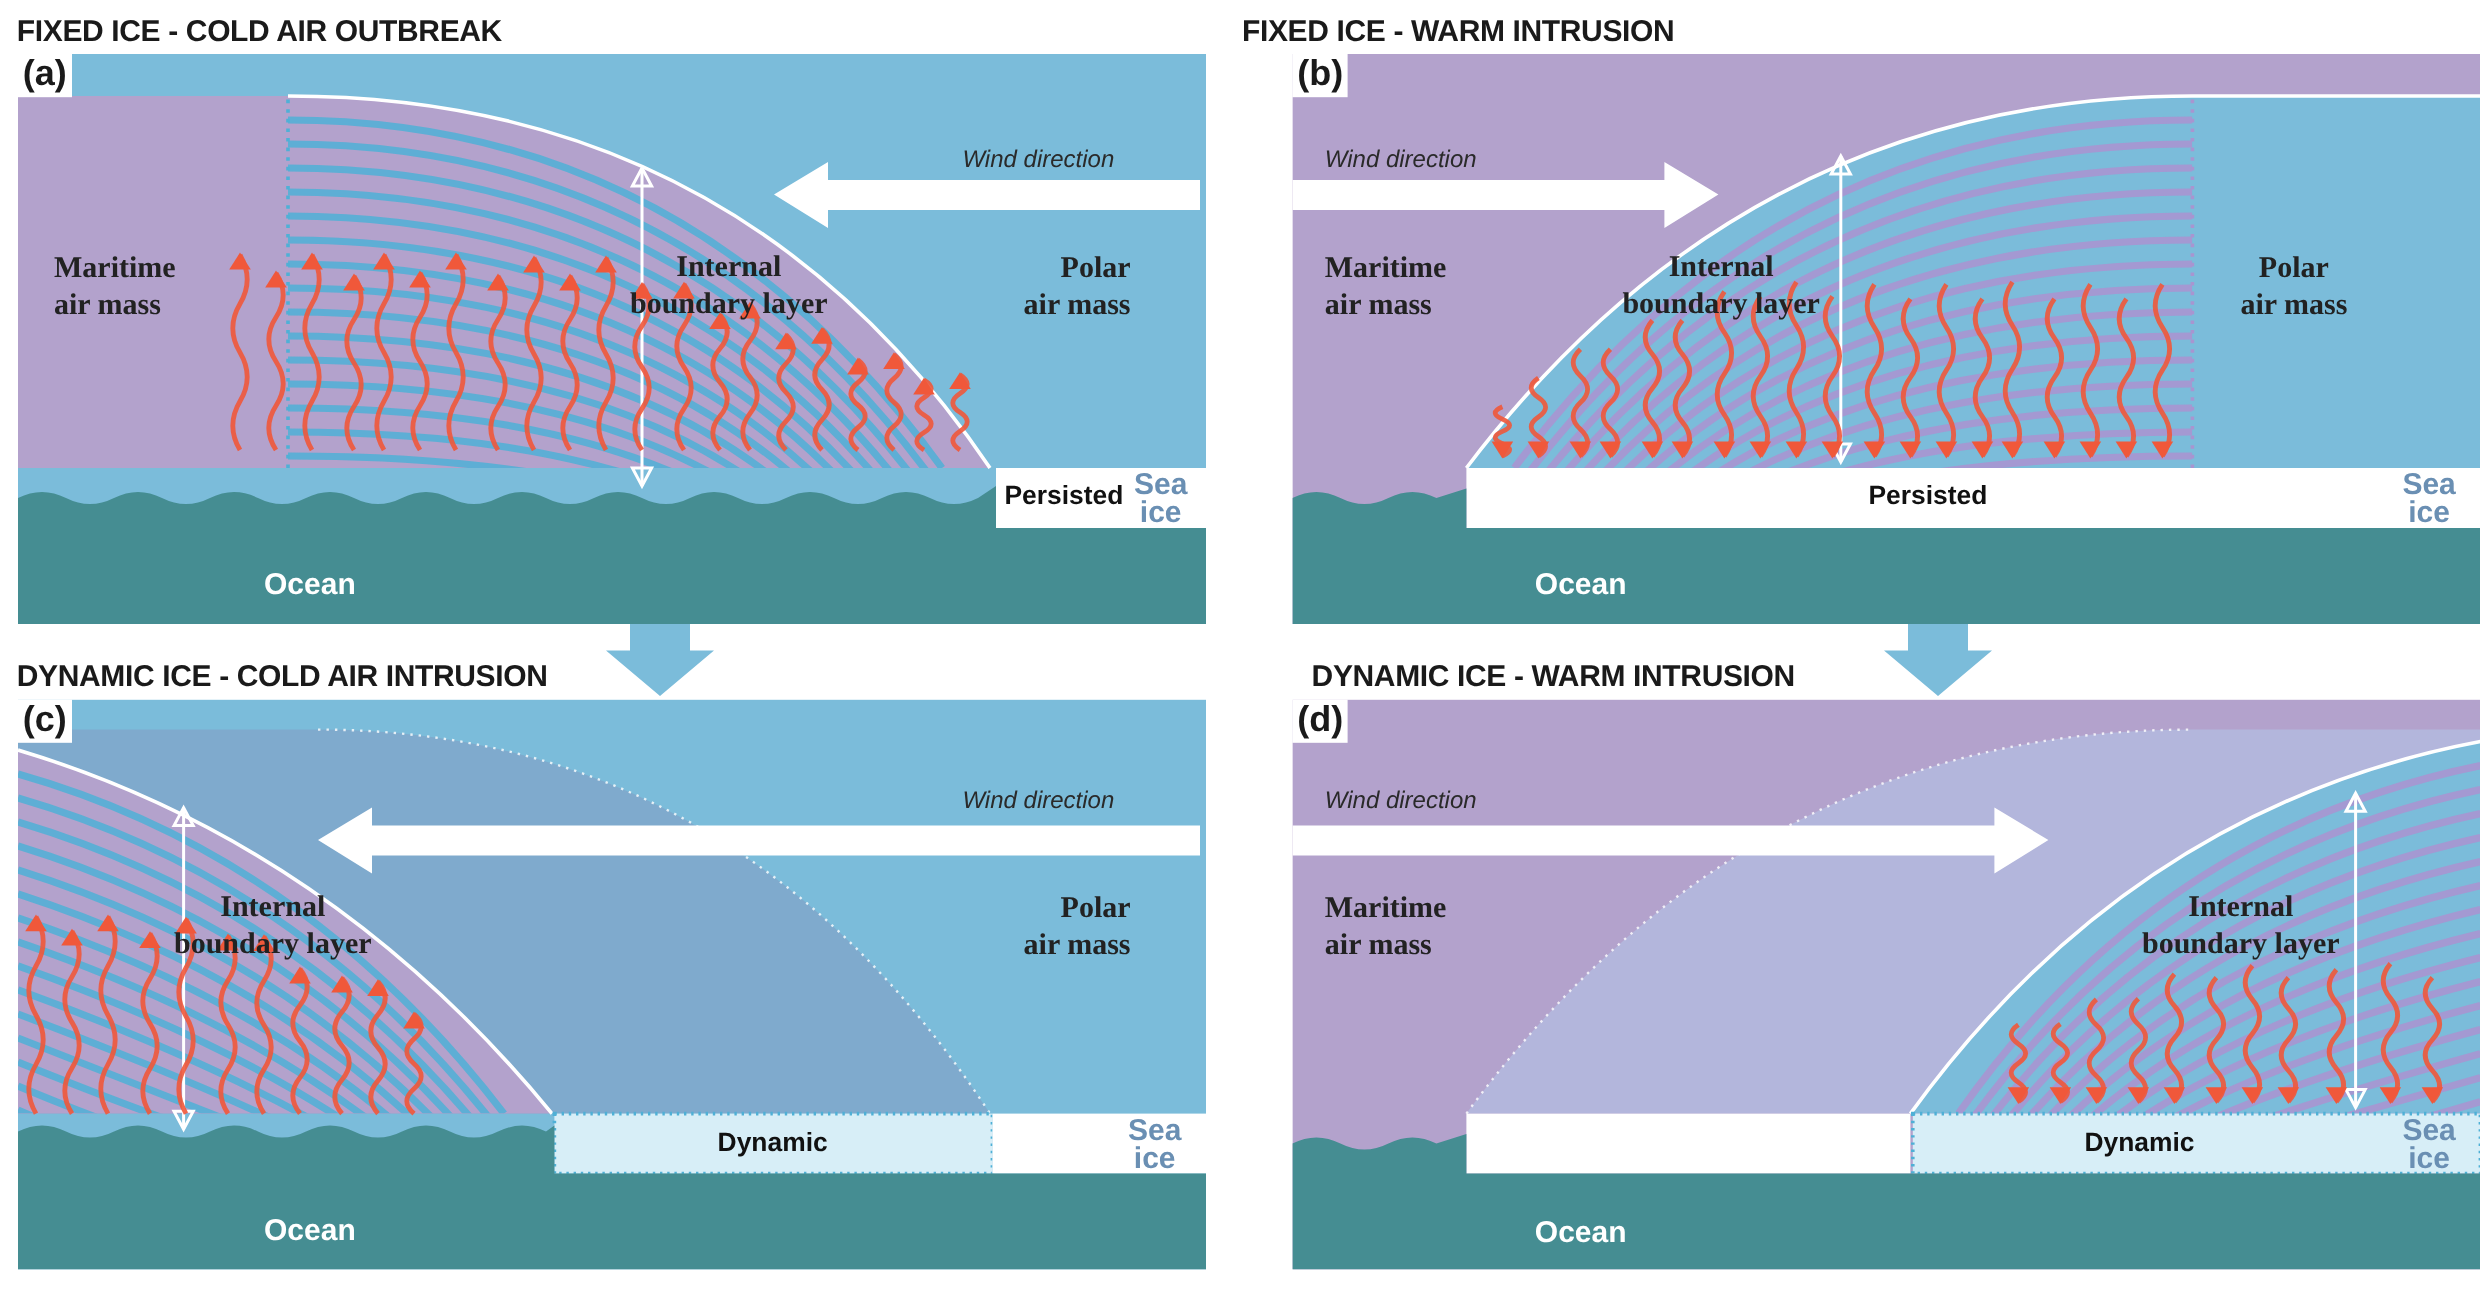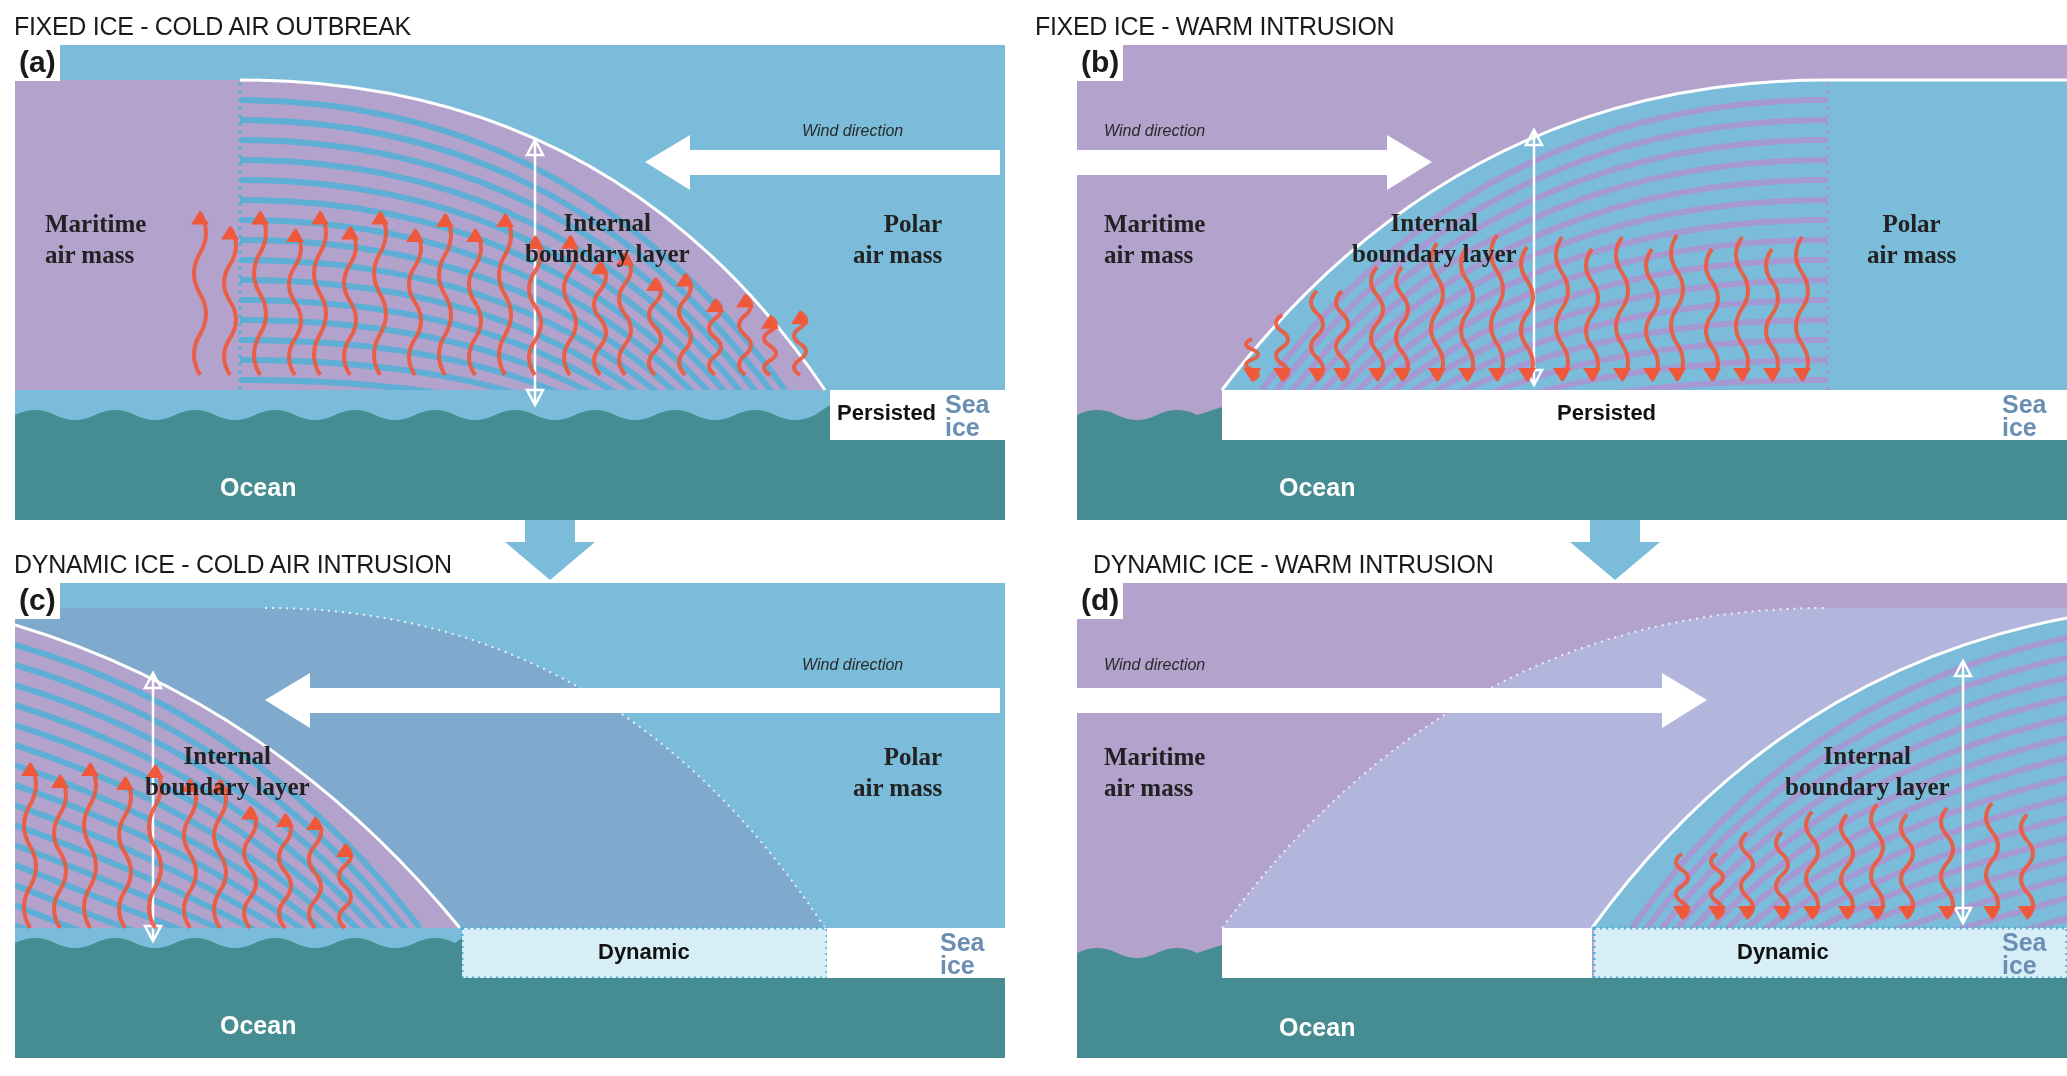--- a/index.html
+++ b/index.html
@@ -1,24 +1,24 @@
 <!DOCTYPE html>
 <html><head>
 <meta charset="utf-8">
 <style>
   html, body { margin:0; padding:0; background:#ffffff; }
   body { width:2067px; height:1076px; position:relative; overflow:hidden; font-family:"Liberation Sans", sans-serif; }
-  .title { position:absolute; font-weight:normal; font-size:25px; color:#1a1a1a; letter-spacing:-0.3px; }
+  .title { position:absolute; font-weight:bold; font-size:25px; color:#1a1a1a; letter-spacing:-0.3px; }
   .panel { position:absolute; width:990px; height:475px; }
   .panel svg { position:absolute; left:0; top:0; }
   .lbl { position:absolute; font-weight:bold; color:#222; font-size:25px; line-height:31px;font-family:Liberation Serif, serif; }
   .plabel { position:absolute; font-weight:bold; font-size:30px; color:#1a1a1a; background:#fff; padding:0 4px 2px 4px; }
-  .wind { position:absolute; font-style:italic; font-size:16px; color:#2a2a2a; }
+  .wind { position:absolute; font-style:italic; font-size:20px; color:#2a2a2a; }
   .ocean { position:absolute; font-weight:bold; font-size:25px; color:#fff;margin-left:40px; }
-  .seaice { position:absolute; font-weight:bold; font-size:25px; color:#6a8fb3; text-align:left; line-height:23px; }
+  .seaice { position:absolute; font-weight:bold; font-size:25px; color:#6a8fb3; text-align:center; line-height:23px; }
   .boxtxt { position:absolute; font-weight:bold; font-size:22px; color:#111; }
 </style>
 </head>
 <body>
 
 <div class="title" style="left:14px;top:12px;">FIXED ICE - COLD AIR OUTBREAK</div>
 <div class="title" style="left:1035px;top:12px;">FIXED ICE - WARM INTRUSION</div>
 <div class="title" style="left:14px;top:550px;">DYNAMIC ICE - COLD AIR INTRUSION</div>
 <div class="title" style="left:1077px;top:550px;margin-left:16px;">DYNAMIC ICE - WARM INTRUSION</div>
 

